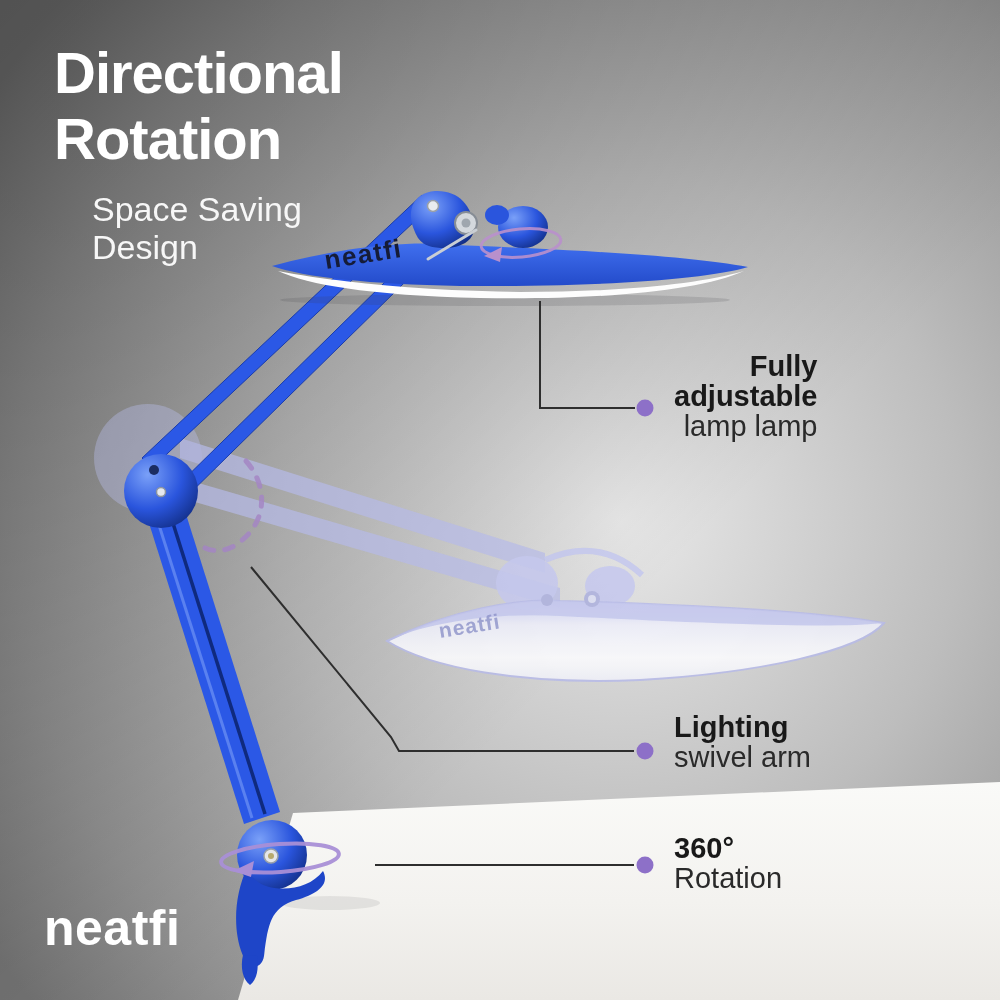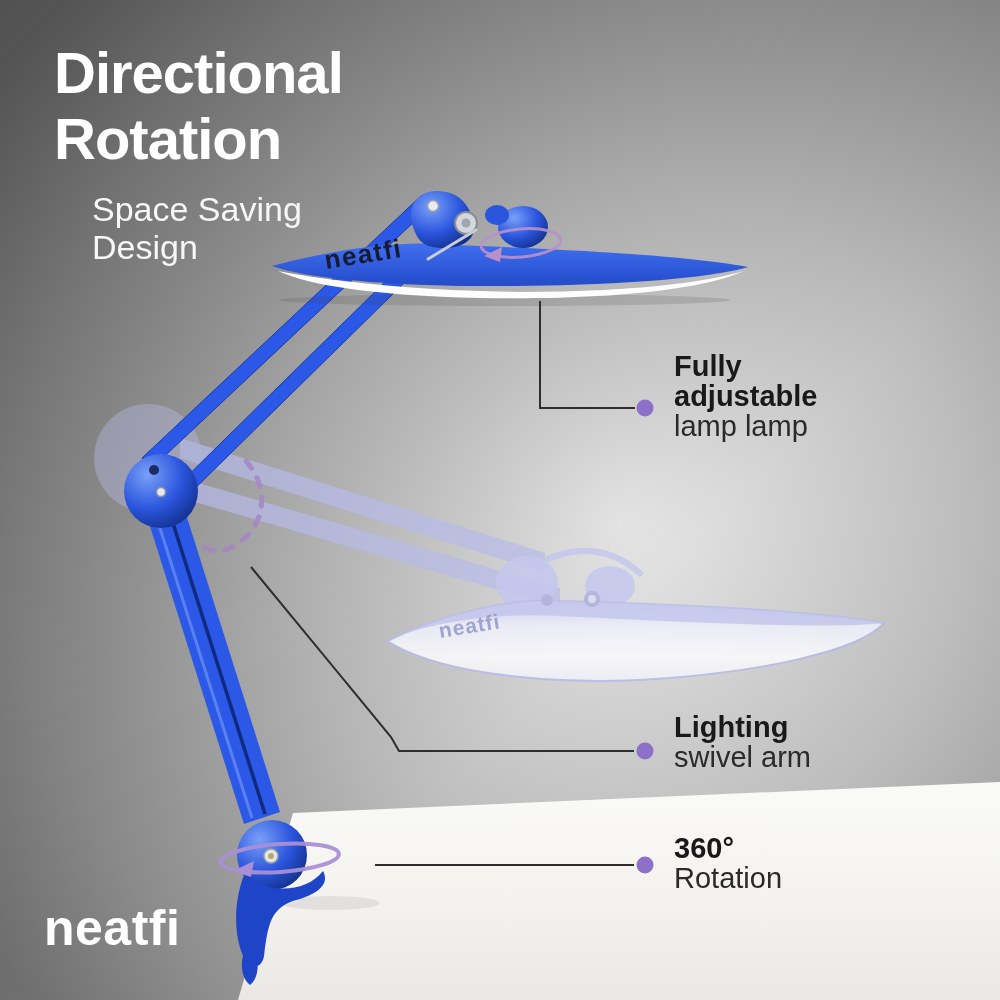--- a/index.html
+++ b/index.html
@@ -13,21 +13,21 @@
     left:54px;top:40px;font-size:58px;line-height:66px;font-weight:bold;
     color:#ffffff;letter-spacing:-1px;
   }
   .subtitle{
     left:56px;top:190px;font-size:34px;line-height:38px;font-weight:normal;
     color:#f7f7f7;letter-spacing:0;margin-left:36px;
   }
   .callout{position:absolute;left:674px;}
   .callout .b{font-size:29px;line-height:30px;font-weight:bold;color:#191919;white-space:pre-line;}
   .callout .r{font-size:29px;line-height:30px;font-weight:normal;color:#2a2a2a;}
-  .c1{top:351px;}
+  .c1{top:351px;text-align:right;}
   .c2{top:712px;}
   .c3{top:833px;}
   .logo{
     left:44px;top:899px;font-size:50px;font-weight:bold;color:#ffffff;
     letter-spacing:0.5px;
   }
 </style>
 </head>
 <body>
 

